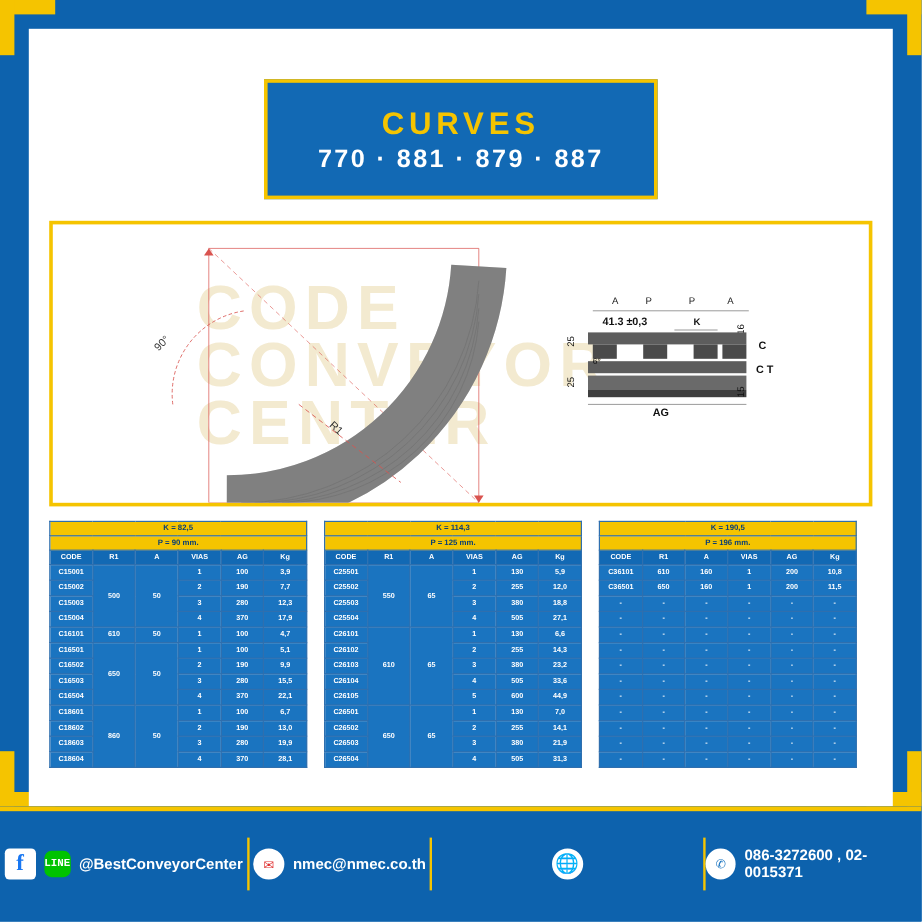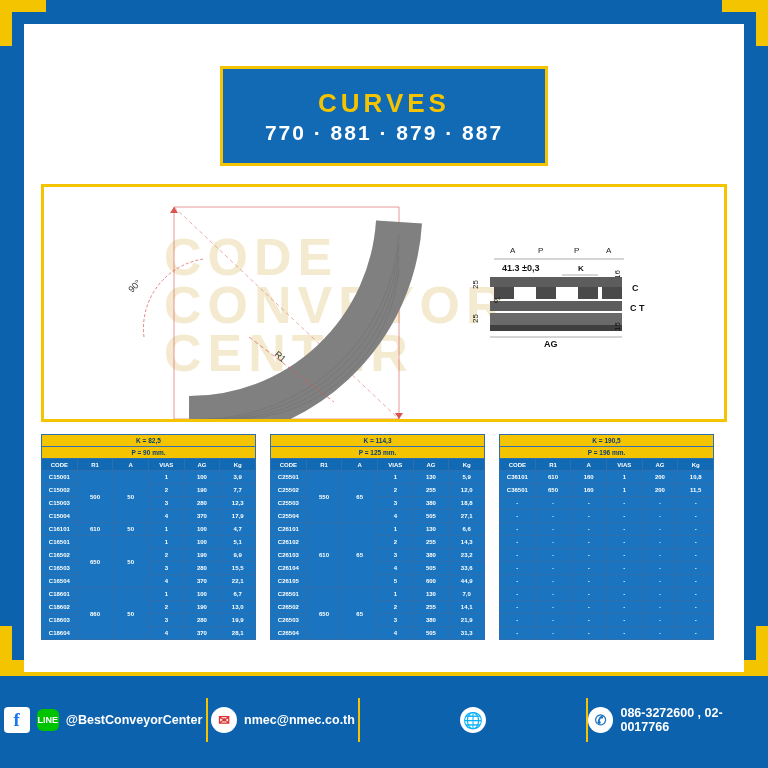--- a/index.html
+++ b/index.html
@@ -78,21 +78,21 @@
              display:flex; align-items:center; }
   .f-item { display:flex; align-items:center; gap:7px; color:#ffffff;
             font-size:12.5px; font-weight:bold; }
   .f-sep { width:2px; height:44px; background:#f5c400; }
   .f-1 { width:206px; justify-content:center; }
   .f-2 { width:150px; justify-content:center; }
   .f-3 { width:226px; justify-content:center; }
   .f-4 { width:180px; justify-content:center; }
 
   .ic { display:inline-flex; align-items:center; justify-content:center;
-        border-radius:50%; color:#0d62ad; font-weight:bold; }
+        border-radius:50%; color:#0d62ad; font-weight:bold;font-family:Liberation Mono, monospace; }
   .ic-fb { width:26px; height:26px; background:#ffffff; color:#1877f2; font-size:19px;
            font-family:"Liberation Serif", serif; border-radius:4px; }
   .ic-line { width:22px; height:22px; background:#00c300; color:#ffffff; font-size:9px;
              border-radius:6px; }
   .ic-mail { width:26px; height:26px; background:#ffffff; color:#e03030; font-size:14px; }
   .ic-globe { width:26px; height:26px; background:#ffffff; color:#1a74c0; font-size:16px; }
   .ic-phone { width:26px; height:26px; background:#ffffff; color:#1a74c0; font-size:14px; }
 </style>
 </head>
 <body>
@@ -556,18 +556,18 @@
         <span class="ic ic-mail">✉</span>
         <span>nmec@nmec.co.th</span>
       </div>
       <div class="f-sep"></div>
       <div class="f-item f-3">
         <span class="ic ic-globe">🌐</span>
       </div>
       <div class="f-sep"></div>
       <div class="f-item f-4">
         <span class="ic ic-phone">✆</span>
-        <span>086-3272600 , 02-0017766</span>
+        <span>086-3272600 , 02-0015371</span>
       </div>
     </div>
   </div>
 
 </div>
 
 </body></html>

